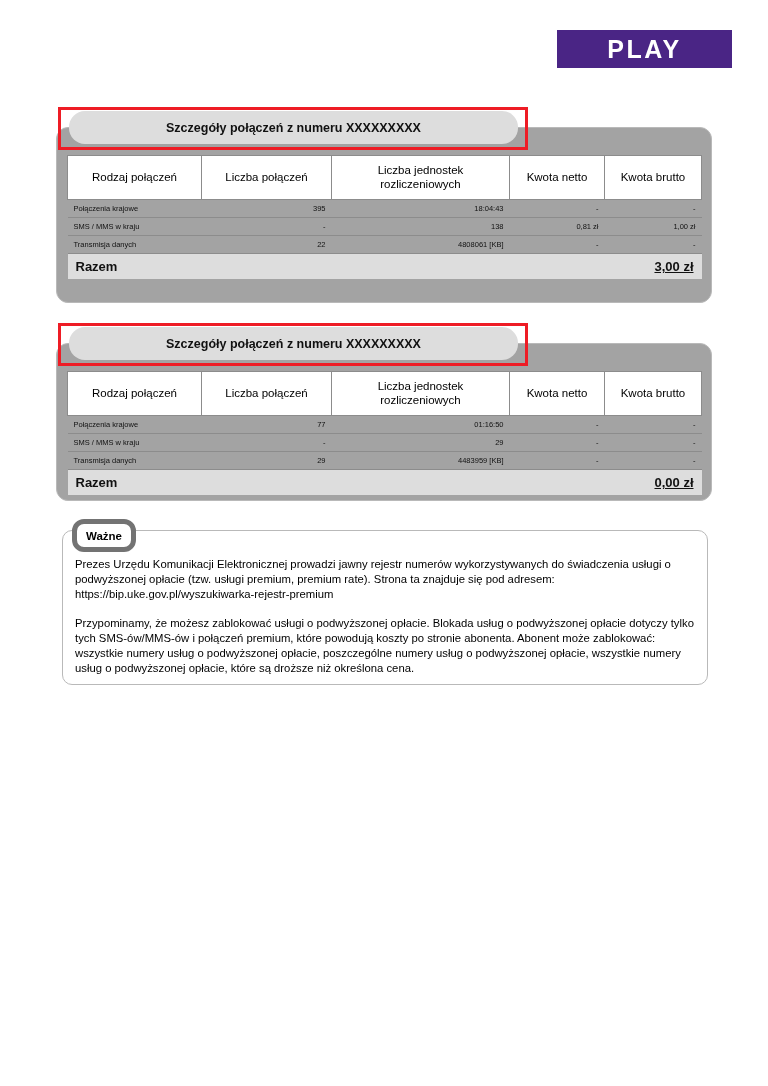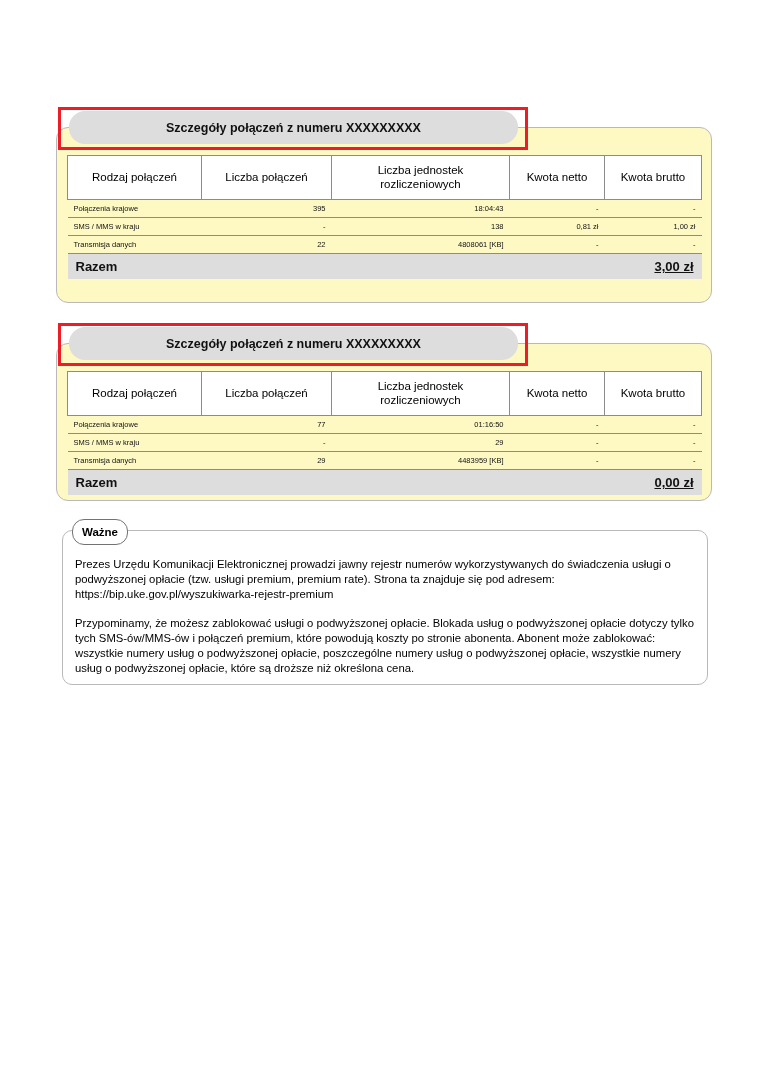--- a/index.html
+++ b/index.html
@@ -35,21 +35,21 @@
     color: #ffffff; font-size: 25px; font-weight: bold;
     letter-spacing: 2.5px;
   }
 
   
   .section-card {
     position: absolute;
     left: 56px; width: 656px;
     border: 1px solid #b9b9b9;
     border-radius: 12px;
-    background: #fef9c3;
+    background: #a3a3a3;
   }
   .section-card.one { top: 127px; height: 176px; }
   .section-card.two { top: 343px; height: 158px; }
 
   .card-title-pill {
     position: absolute;
     left: 12px; top: -17px;
     width: 449px; height: 33px;
     background: #dddddd;
     border-radius: 16px;
@@ -126,24 +126,24 @@
     position: absolute;
     left: 62px; top: 530px;
     width: 646px; height: 155px;
     border: 1px solid #b9b9b9;
     border-radius: 10px;
     background: #ffffff;
   }
   .note-pill {
     position: absolute;
     left: 9px; top: -12px;
-    min-width: 52px; height: 26px;
+    min-width: 52px; height: 33px;
     padding: 0 9px;
     background: #ffffff;
-    border: 1px solid #737373;
+    border: 5px solid #737373;
     border-radius: 12px;
     display: flex; align-items: center; justify-content: center;
   }
   .note-pill span { font-size: 11.5px; font-weight: bold; }
   .note-body {
     position: absolute;
     left: 12px; top: 26px; right: 10px;
   }
   .note-para {
     font-size: 11.3px;
@@ -152,20 +152,23 @@
     color: #000;
   }
   .note-para:last-child { margin-bottom: 9px; }
 </style>
 </head>
 <body>
 
 <div class="page">
 
   <div class="doc-header">
+    <div class="brand-logo">
+      <span class="brand-logo-text">PLAY</span>
+    </div>
   </div>
 
   <div class="section-card one">
     <div class="card-title-pill">
       <span>Szczegóły połączeń z numeru XXXXXXXXX</span>
     </div>
 
     <table class="usage-table">
       <colgroup>
         <col class="col-type">

